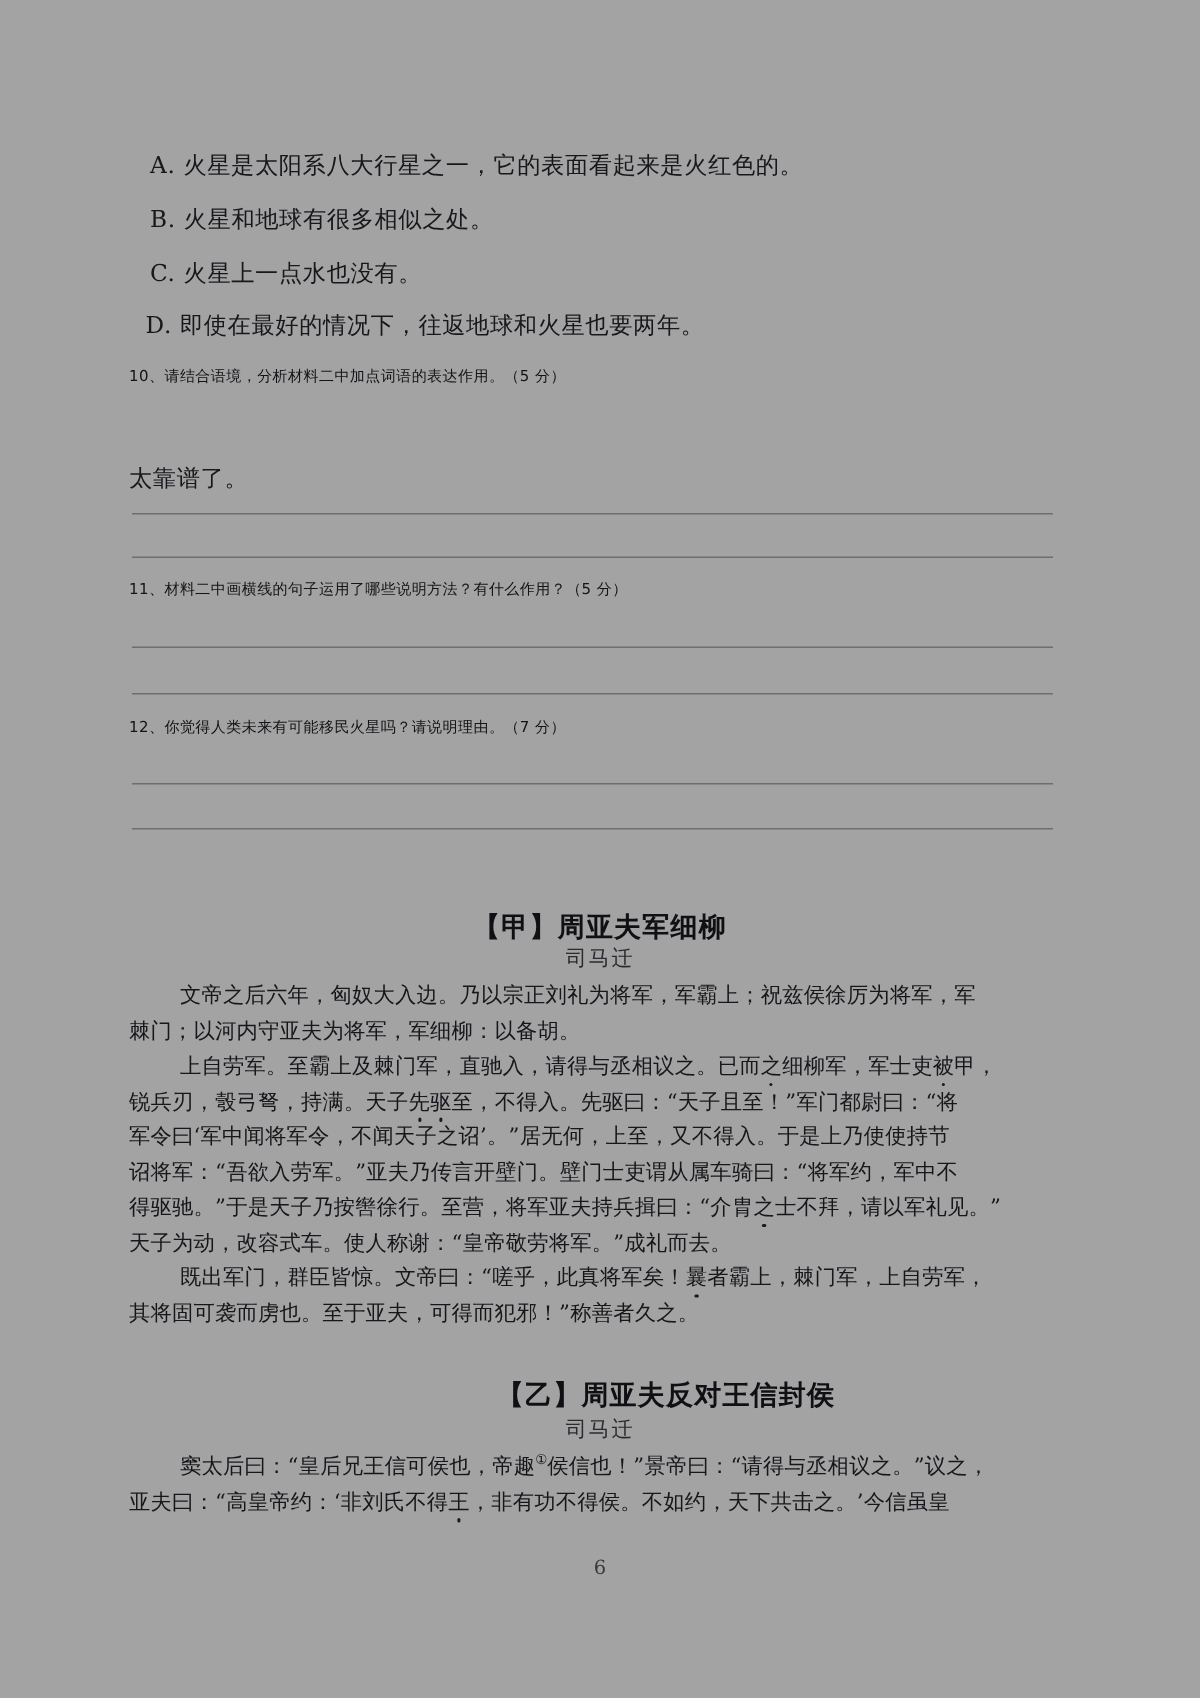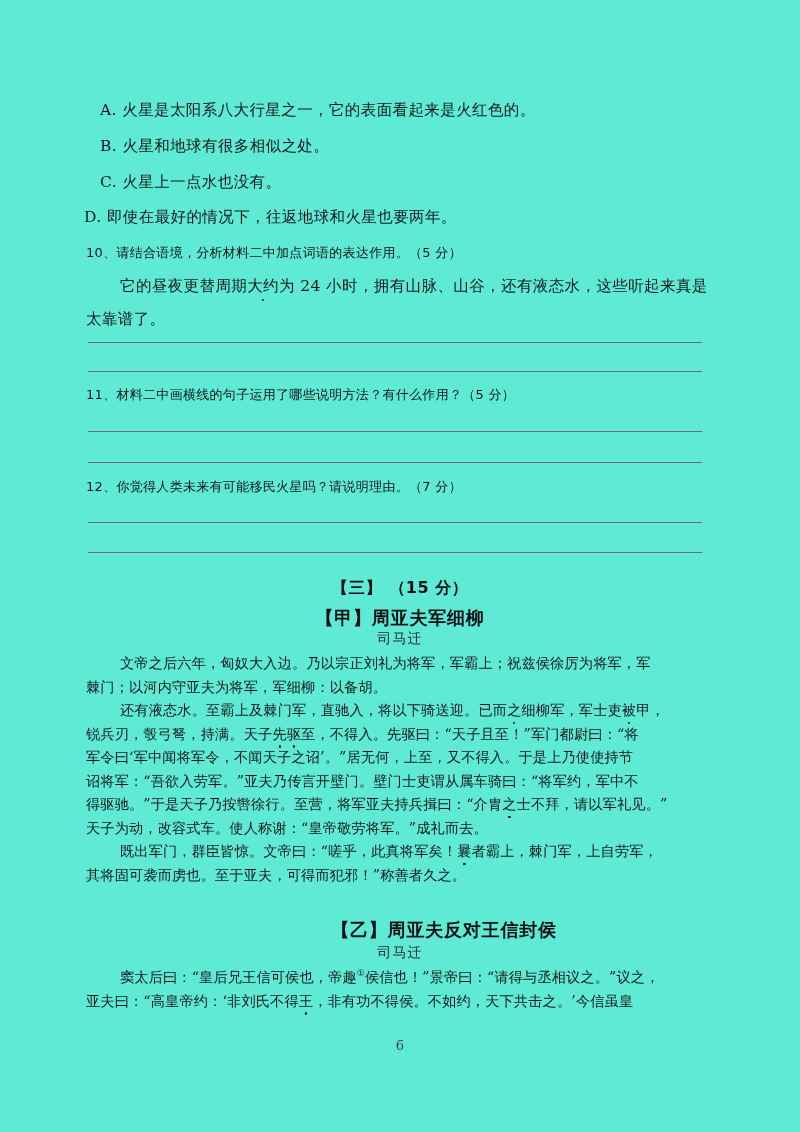--- a/index.html
+++ b/index.html
@@ -11,36 +11,36 @@
     width: 800px;
     height: 1132px;
     position: relative;
     font-family: "DejaVu Sans", sans-serif;
     color: #1a1a1a;
     overflow: hidden;
   }
   .page {
     position: absolute;
     inset: 0;
-    background: #5eead4;
+    background: #a3a3a3;
   }
 
   
   .opt {
     position: absolute;
     font-family: "DejaVu Serif", serif;
     font-size: 15.5px;
     letter-spacing: 0.4px;
     white-space: nowrap;
     color: #17171c;
   }
   .qline {
     position: absolute;
     font-family: "DejaVu Sans", sans-serif;
-    font-size: 13px;
+    font-size: 10px;
     letter-spacing: 0.3px;
     white-space: nowrap;
     color: #141418;
   }
   .material {
     position: absolute;
     font-family: "DejaVu Serif", serif;
     font-size: 15.5px;
     letter-spacing: 0.4px;
     white-space: nowrap;
@@ -138,32 +138,29 @@
     <span>火星是太阳系八大行星之一，它的表面看起来是火红色的。</span>
   </div>
   <div class="opt" style="left:100px; top:136px;">
     <span>B.</span>
     <span>火星和地球有很多相似之处。</span>
   </div>
   <div class="opt" style="left:100px; top:172px;">
     <span>C.</span>
     <span>火星上一点水也没有。</span>
   </div>
-  <div class="opt" style="left:84px; top:207px;">
+  <div class="opt" style="left:97px; top:207px;">
     <span>D.</span>
     <span>即使在最好的情况下，往返地球和火星也要两年。</span>
   </div>
 
   <div class="qline" style="left:86px; top:244px;">
     <span>10、</span><span>请结合语境，分析材料二中加点词语的表达作用。（5 分）</span>
   </div>
 
-  <div class="material" style="left:120px; top:276px;">
-    <span>它的昼夜更替周期</span><span class="dot" style="letter-spacing:0.4px;"><span>大约</span></span><span>为 24 小时，拥有山脉、山谷，还有液态水，这些听起来真是</span>
-  </div>
   <div class="material" style="left:86px; top:309px;">
     <span>太靠谱了。</span>
   </div>
 
   <div class="answer-line" style="left:88px; top:342px; width:614px;"></div>
   <div class="answer-line" style="left:88px; top:371px; width:614px;"></div>
 
   <div class="qline" style="left:86px; top:386px;">
     <span>11、</span><span>材料二中画横线的句子运用了哪些说明方法？有什么作用？（5 分）</span>
   </div>
@@ -171,36 +168,32 @@
   <div class="answer-line" style="left:88px; top:431px; width:614px;"></div>
   <div class="answer-line" style="left:88px; top:462px; width:614px;"></div>
 
   <div class="qline" style="left:86px; top:478px;">
     <span>12、</span><span>你觉得人类未来有可能移民火星吗？请说明理由。（7 分）</span>
   </div>
 
   <div class="answer-line" style="left:88px; top:522px; width:614px;"></div>
   <div class="answer-line" style="left:88px; top:552px; width:614px;"></div>
 
-  <div class="sec-head" style="top:578px;">
-    <span>【三】</span>
-    <span class="pts">（15 分）</span>
-  </div>
 
   <div class="sub-head" style="top:606px;">
     <span>【甲】周亚夫军细柳</span>
   </div>
   <div class="author" style="top:630px;">
     <span>司马迁</span>
   </div>
 
   <div id="jia-body">
       <div class="cc" style="top: 654px; left: 120px;"><span>文帝之后六年，匈奴大入边。乃以宗正刘礼为将军，军霸上；祝兹侯徐厉为将军，军</span></div>
       <div class="cc" style="top: 677.5px; left: 86px;"><span>棘门；以河内守亚夫为将军，军细柳：以备胡。</span></div>
-      <div class="cc" style="top: 701px; left: 120px;"><span>还有液态水。至霸上及棘门军，直驰入，将以下骑送迎。已而</span><span class="dot">之</span><span>细柳军，军士吏</span><span class="dot">被</span><span>甲，</span></div>
+      <div class="cc" style="top: 701px; left: 120px;"><span>上自劳军。至霸上及棘门军，直驰入，请得与丞相议之。已而</span><span class="dot">之</span><span>细柳军，军士吏</span><span class="dot">被</span><span>甲，</span></div>
       <div class="cc" style="top: 724.5px; left: 86px;"><span>锐兵刃，彀弓弩，持满。天子</span><span class="dot">先</span><span class="dot">驱</span><span>至，不得入。先驱曰：“天子且至！”军门都尉曰：“将</span></div>
       <div class="cc" style="top: 748px; left: 86px;"><span>军令曰‘军中闻将军令，不闻天子之诏’。”居无何，上至，又不得入。于是上乃使使持节</span></div>
       <div class="cc" style="top: 771.5px; left: 86px;"><span>诏将军：“吾欲入劳军。”亚夫乃传言开壁门。壁门士吏谓从属车骑曰：“将军约，军中不</span></div>
       <div class="cc" style="top: 795px; left: 86px;"><span>得驱驰。”于是天子乃按辔徐行。至营，将军亚夫持兵揖曰：“介胄</span><span class="dot">之</span><span>士不拜，请以军礼见。”</span></div>
       <div class="cc" style="top: 818.5px; left: 86px;"><span>天子为动，改容式车。使人称谢：“皇帝敬劳将军。”成礼而去。</span></div>
       <div class="cc" style="top: 842px; left: 120px;"><span>既出军门，群臣皆惊。文帝曰：“嗟乎，此真将军矣！</span><span class="dot">曩</span><span>者霸上，棘门军，上自劳军，</span></div>
       <div class="cc" style="top: 865.5px; left: 86px;"><span>其将固可袭而虏也。至于亚夫，可得而犯邪！”称善者久之。</span></div>
     </div>
 
   <div class="sub-head" style="top:918px;padding-left:44px;">

